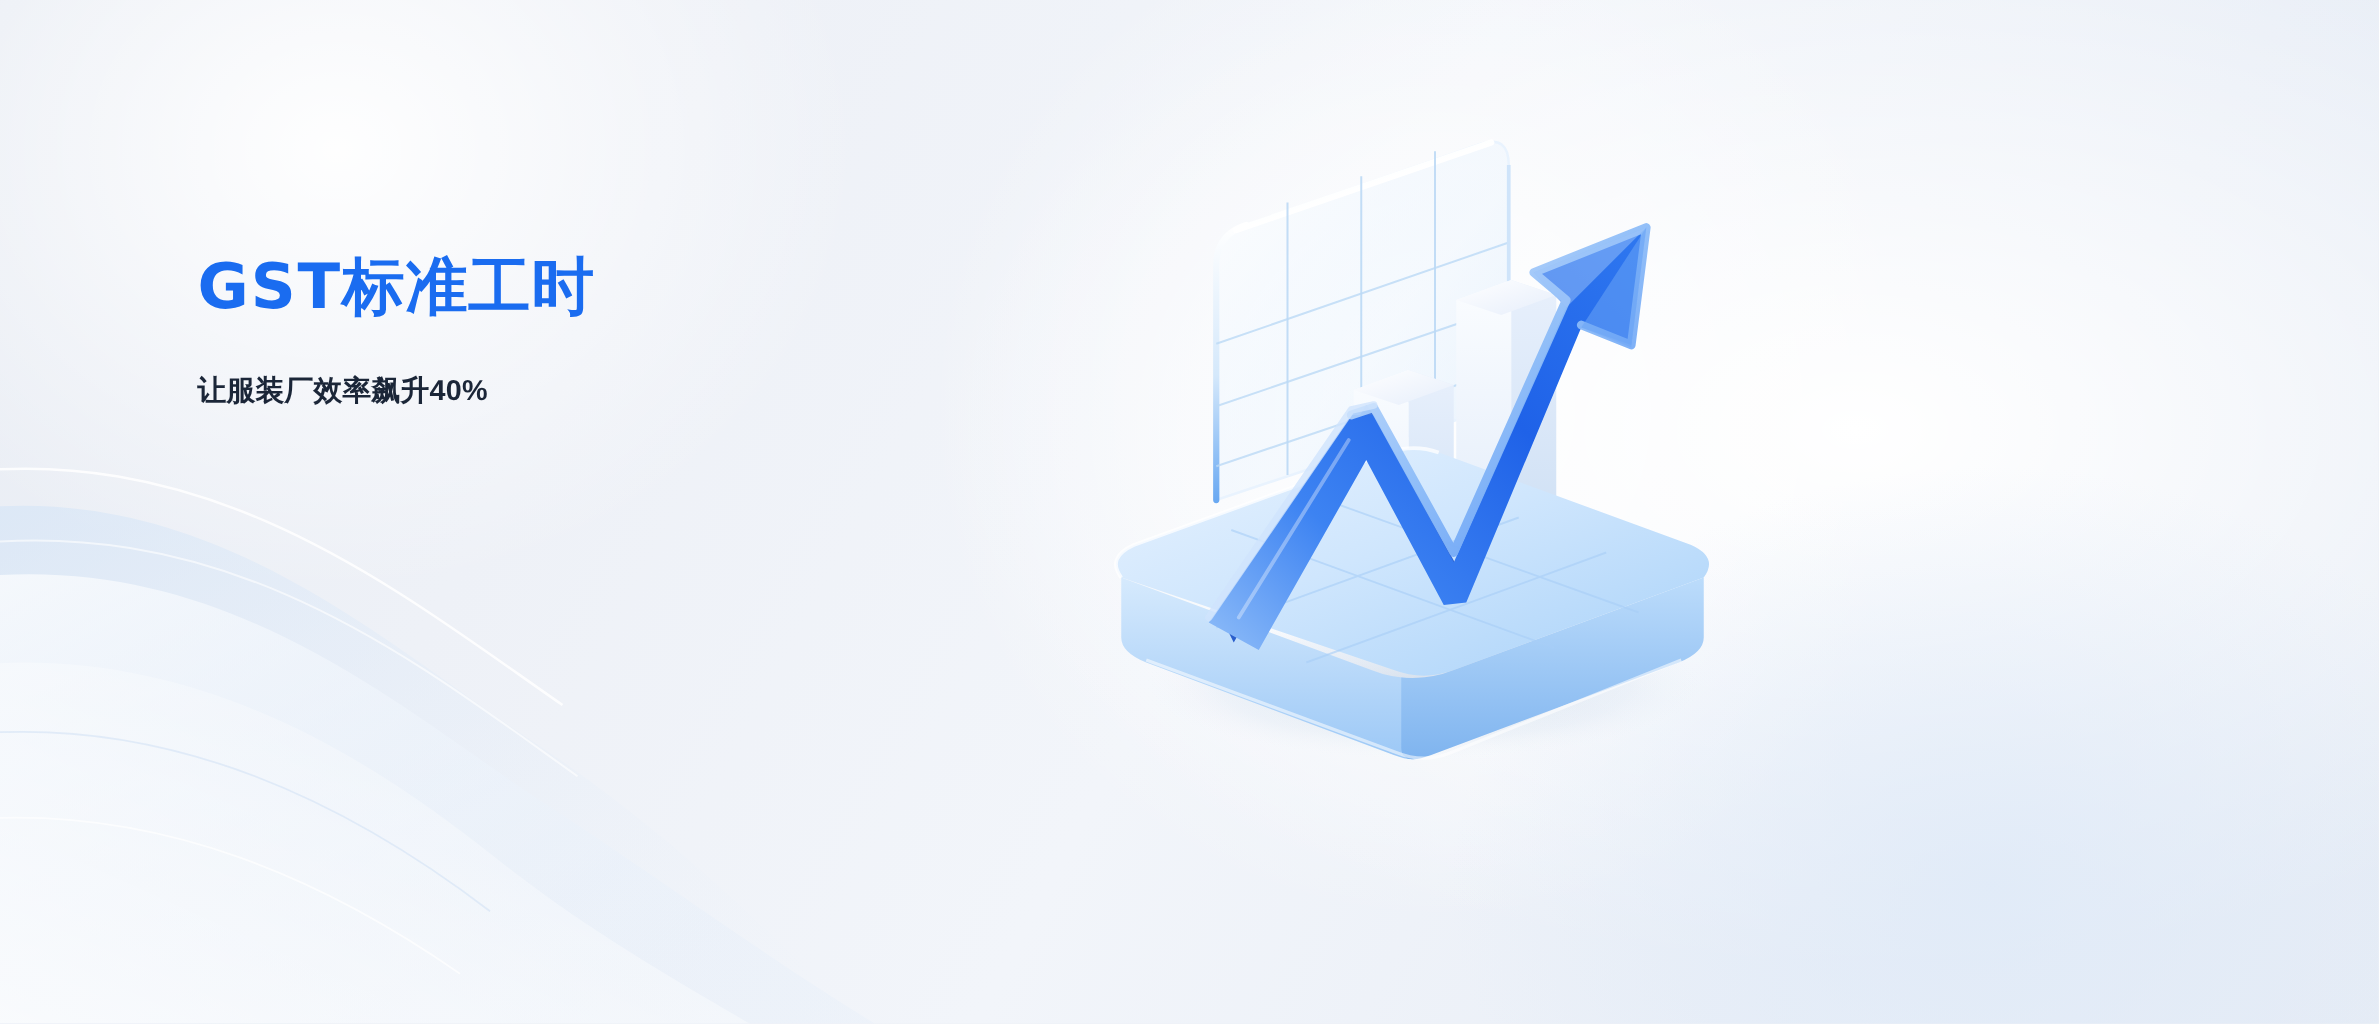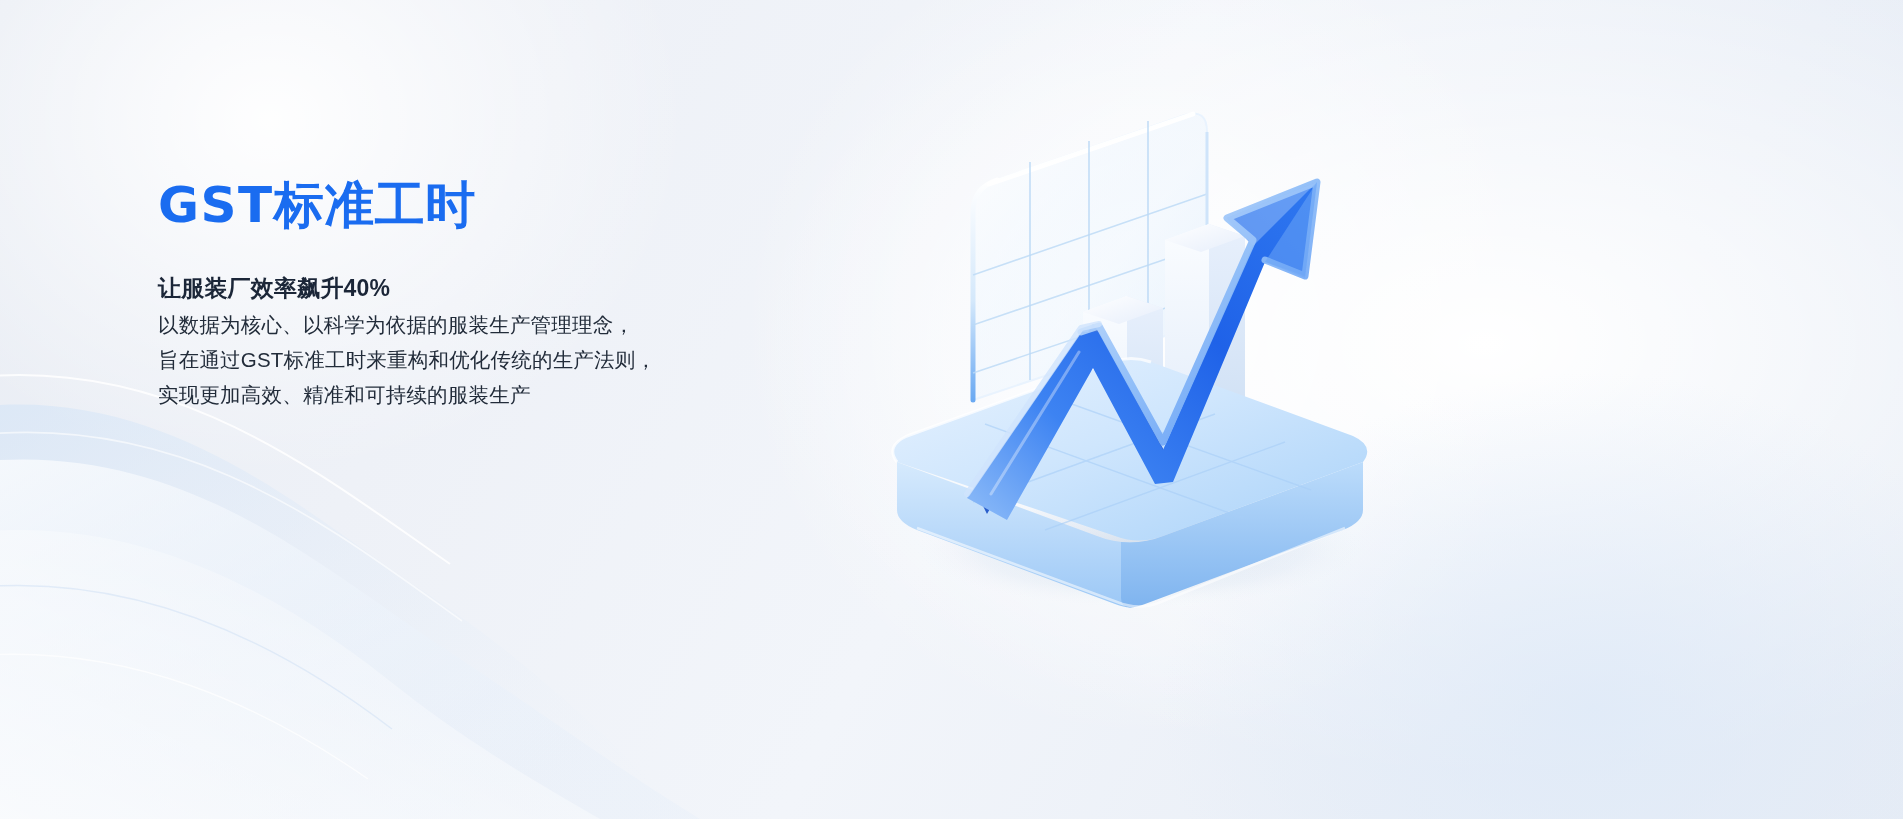--- a/index.html
+++ b/index.html
@@ -46,21 +46,21 @@
     position: absolute;
     left: 0; bottom: 0;
     width: 980px; height: 560px;
     pointer-events: none;
   }
 
   
   #copy {
     position: absolute;
     left: 158px;
-    top: 176px;
+    top: 200px;
     width: 620px;
   }
   #headline {
     font-size: 50px;
     font-weight: 700;
     letter-spacing: 0.5px;
     line-height: 1.18;
     margin: 0 0 36px 0;
     white-space: nowrap;
   }
@@ -69,21 +69,21 @@
     letter-spacing: 1.5px;
     font-weight: 700;
   }
   .sub-line {
     font-size: 23px;
     font-weight: 700;
     line-height: 1.55;
     letter-spacing: 0.2px;
     white-space: nowrap;
   }
-  #subhead { }
+  #subhead { margin-bottom: 30px; }
   .body-line {
     font-size: 20.5px;
     font-weight: 400;
     line-height: 1.72;
     letter-spacing: 0.2px;
     white-space: nowrap;
   }
 
   
   #illustration {
@@ -131,25 +131,20 @@
   <div id="copy">
 
     <h1 id="headline" style="color: rgb(26, 108, 240);">
       <span class="en">GST</span><span>标准工时</span>
     </h1>
 
     <div id="subhead" style="color: rgb(27, 38, 56);">
       <div class="sub-line">让服装厂效率飙升40%</div>
     </div>
 
-    <div id="bodytext" style="color: rgb(34, 44, 58);">
-      <div class="body-line">以数据为核心、以科学为依据的服装生产管理理念，</div>
-      <div class="body-line">旨在通过GST标准工时来重构和优化传统的生产法则，</div>
-      <div class="body-line">实现更加高效、精准和可持续的服装生产</div>
-    </div>
 
   </div>
 
   <div id="illustration">
     <svg viewBox="0 0 560 560" xmlns="http://www.w3.org/2000/svg">
       <defs>
 
         <linearGradient id="platTop" x1="0" y1="0" x2="1" y2="1">
           <stop offset="0%" stop-color="#e7f2fe"></stop>
           <stop offset="45%" stop-color="#cfe6fd"></stop>

